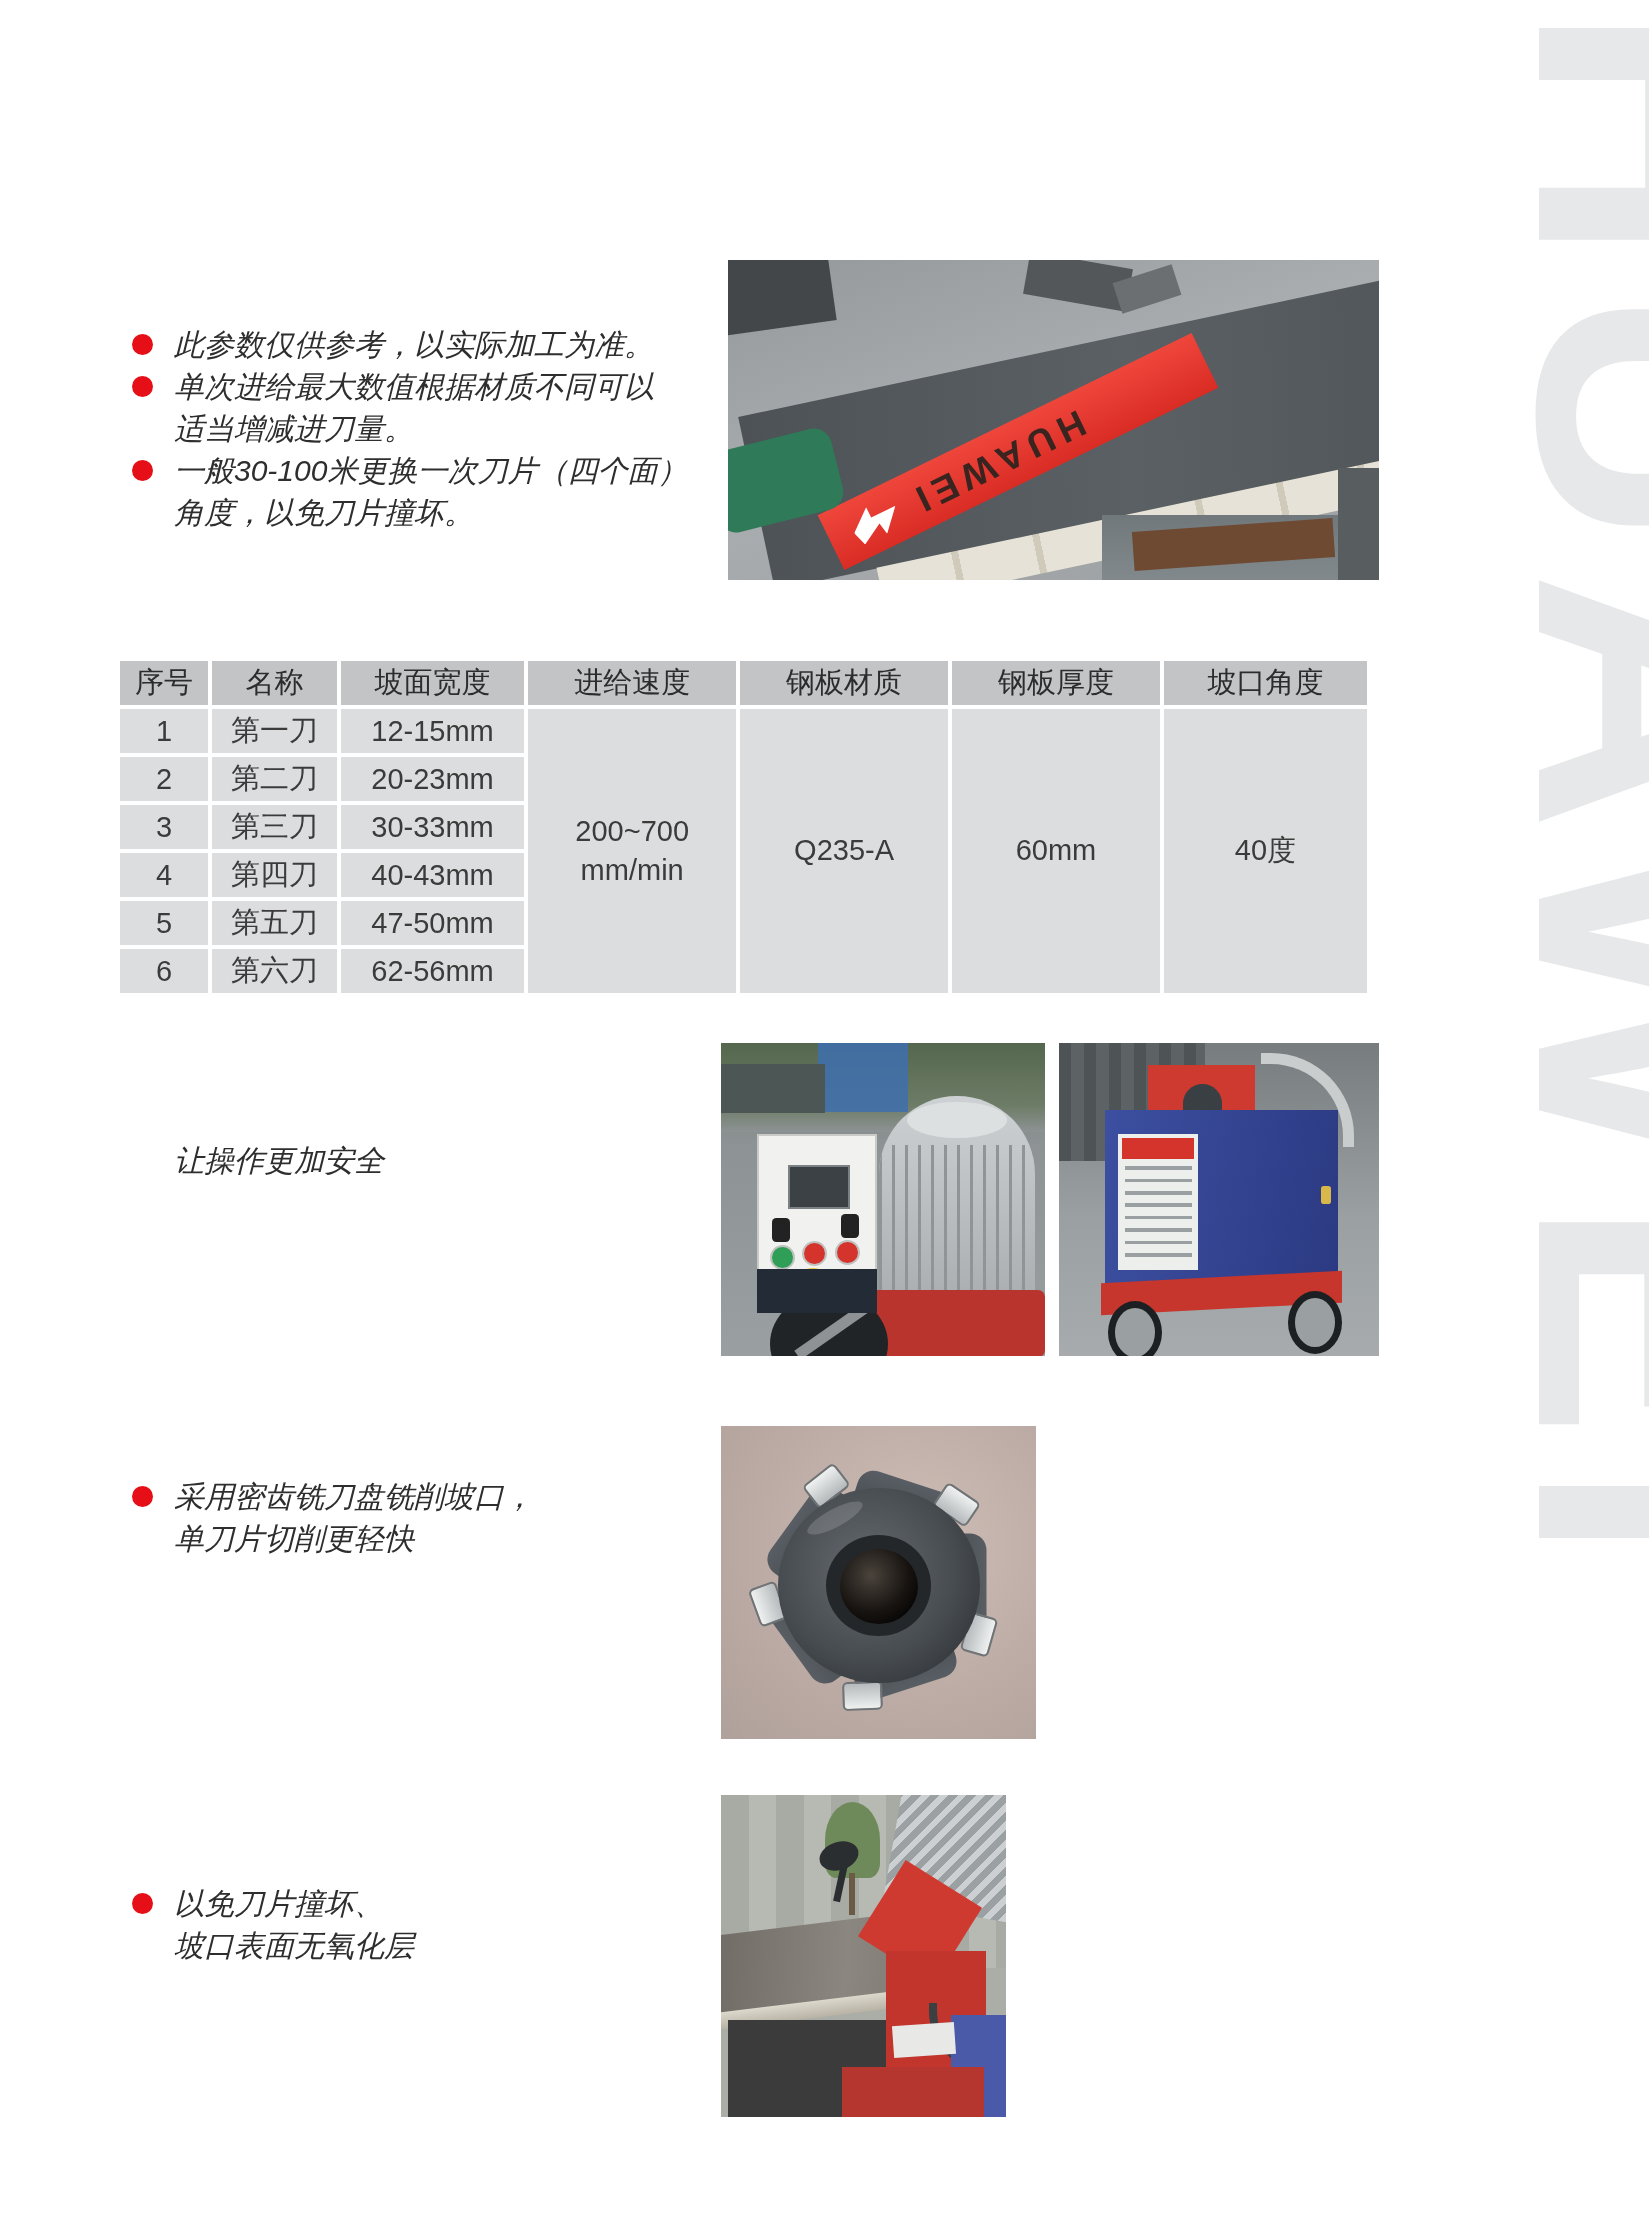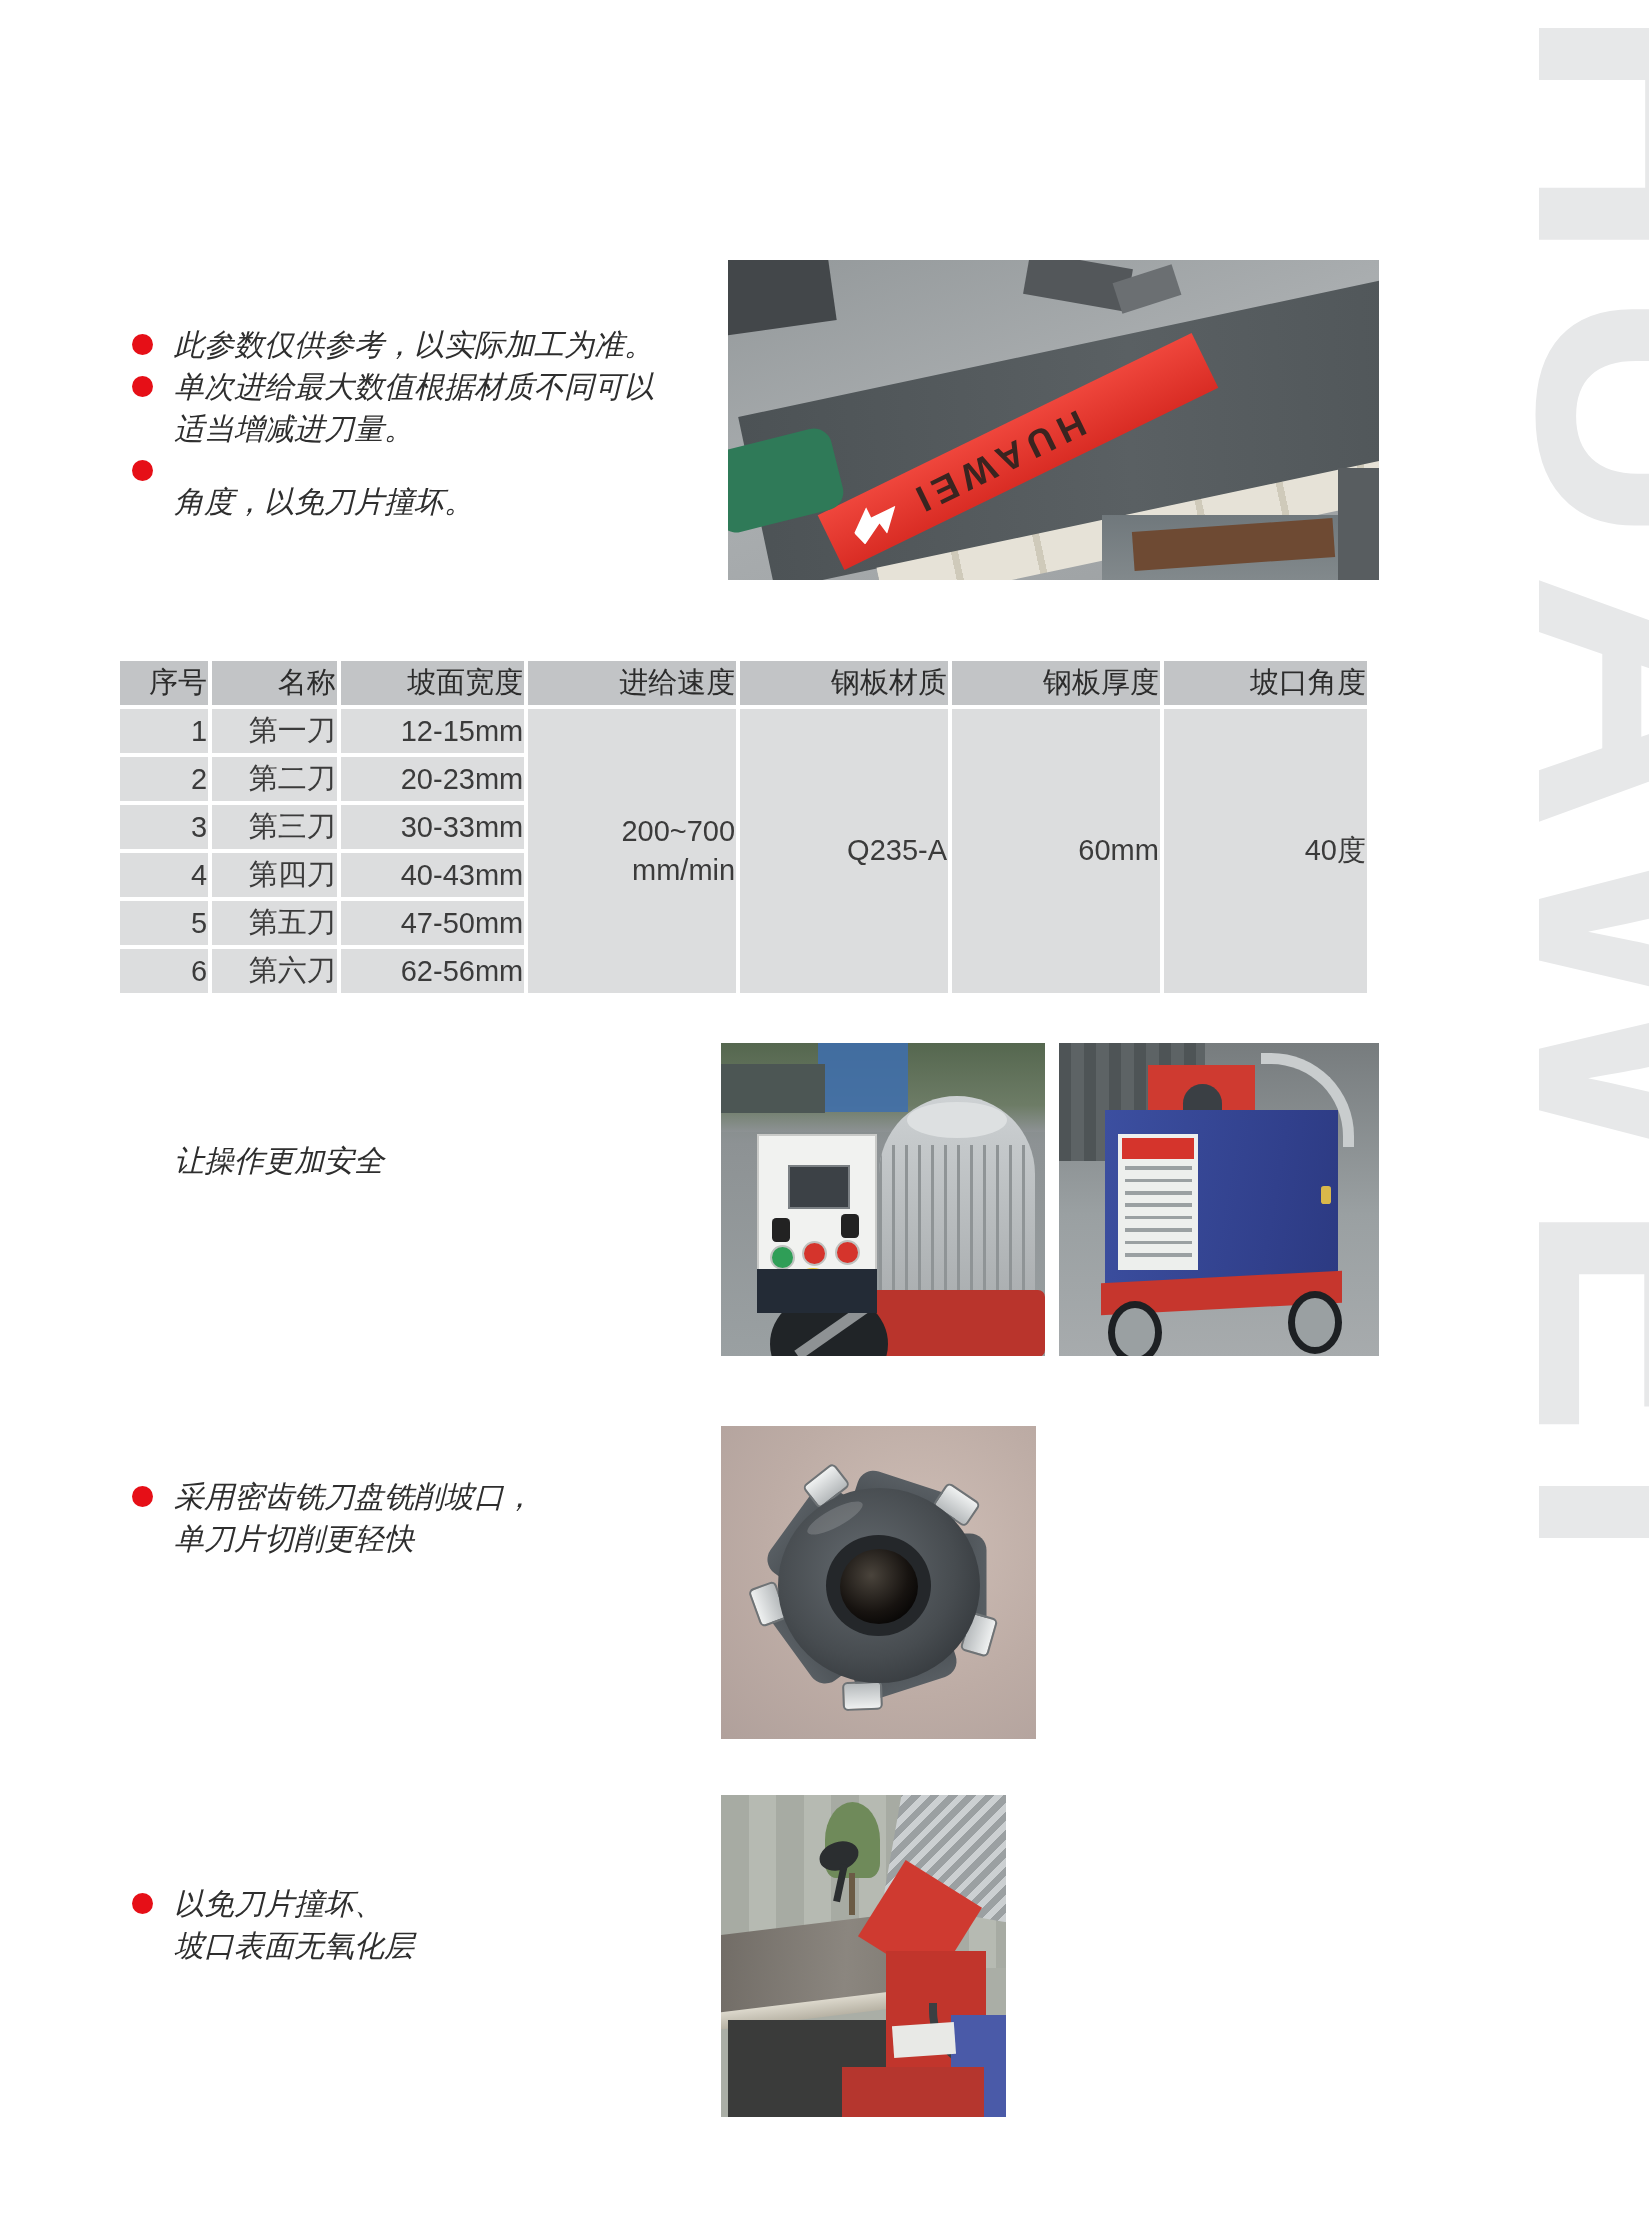--- a/index.html
+++ b/index.html
@@ -32,21 +32,21 @@
   #notes-cold{left:132px;top:1883px;}
   .note-line{display:flex;align-items:flex-start;line-height:42px;font-size:30px;color:#2e2e2e;}
   .dot{flex:none;width:21px;height:21px;border-radius:50%;background:#e60f17;margin:10.4px 21px 0 0;}
   
   .table-wrap{position:absolute;left:116px;top:657px;}
   table.spec-table{
     width:1255px;
     border-collapse:separate;
     border-spacing:4.9px 4.2px;
     table-layout:fixed;
-    text-align:right;
+    text-align:center;
   }
   table.spec-table th{
     background:#c2c4c6;
     height:42px;
     font-size:29px;
     font-weight:normal;
     color:#2c2c2c;
   }
   table.spec-table td{
     background:#dcddde;
@@ -181,20 +181,21 @@
     <div class="note-line">
       <span class="dot"></span>
       <span>单次进给最大数值根据材质不同可以</span>
     </div>
     <div class="note-line">
       <span class="dot" style="visibility: hidden;"></span>
       <span>适当增减进刀量。</span>
     </div>
     <div class="note-line">
       <span class="dot"></span>
+      <span>一般30-100米更换一次刀片（四个面）</span>
     </div>
     <div class="note-line">
       <span class="dot" style="visibility: hidden;"></span>
       <span>角度，以免刀片撞坏。</span>
     </div>
   </section>
 
 <div class="photo" id="ph-workbench">
   <div class="wb-dark-corner"></div>
   <div class="wb-tool1"></div>

